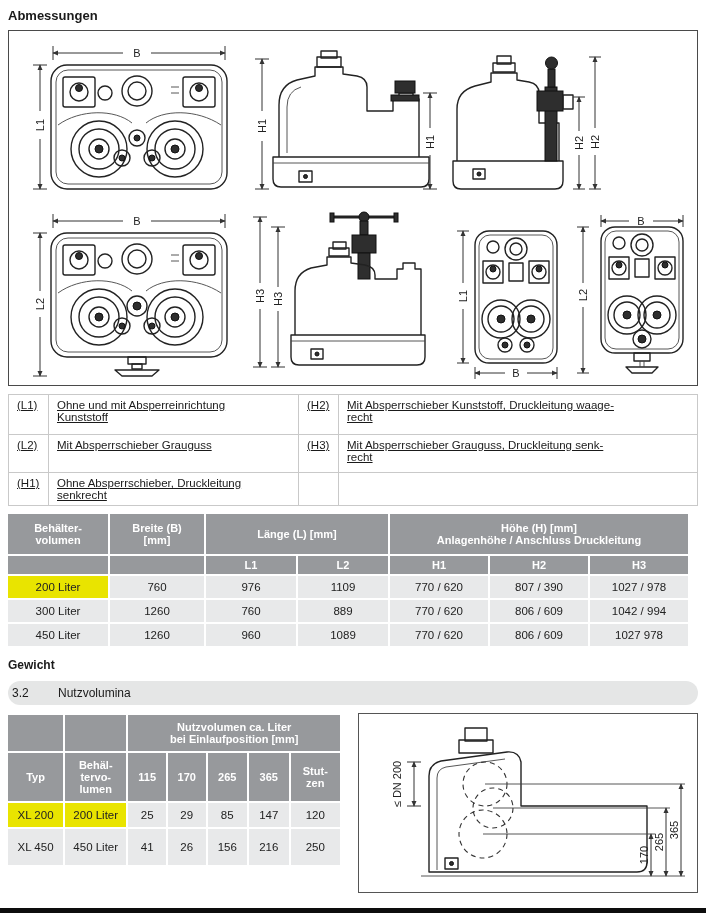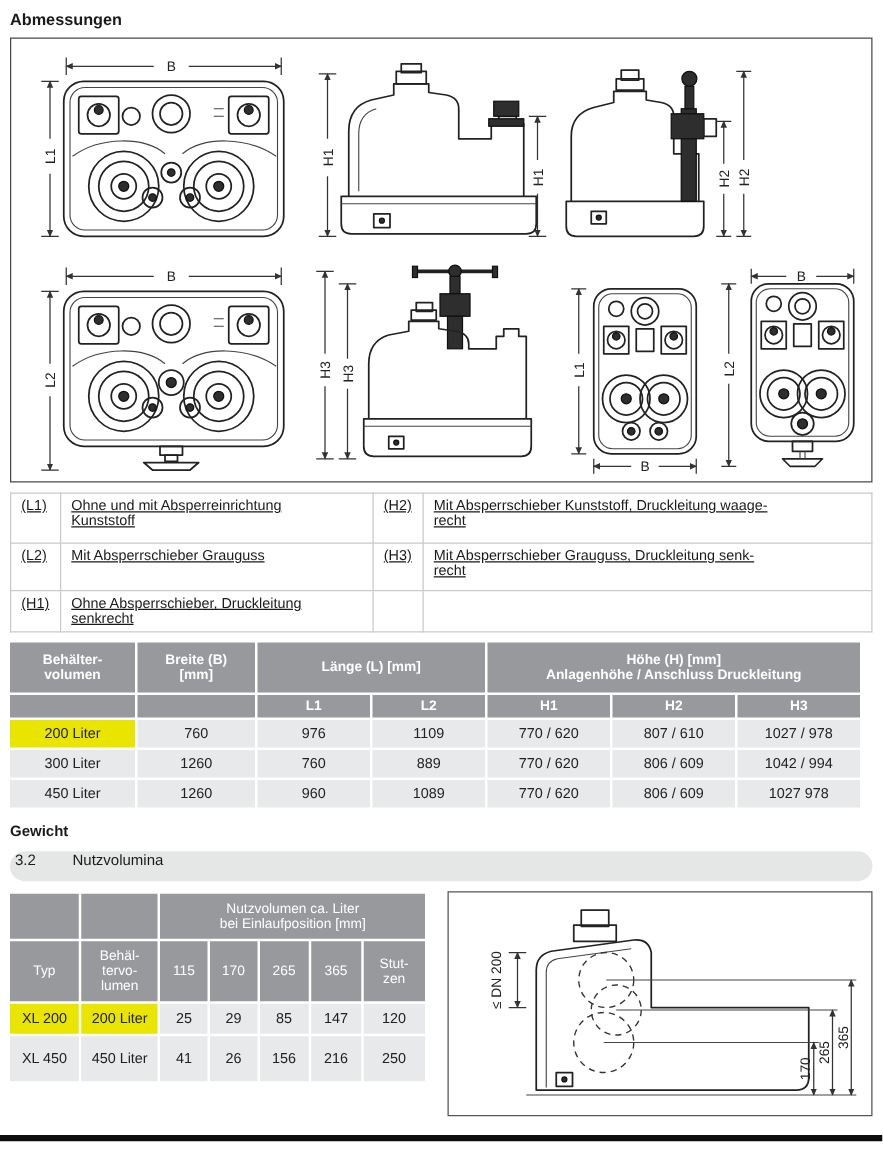--- a/index.html
+++ b/index.html
@@ -23,25 +23,25 @@
   svg text{font-family:"Liberation Sans",sans-serif;font-size:11px;fill:#222;}
   .legend{width:690px;border-collapse:collapse;margin-top:8px;font-size:11.5px;table-layout:fixed;text-decoration:underline;}
   .legend td{border:1px solid #c9c9c9;padding:4px 8px;vertical-align:top;background:#fff;}
   .pre{white-space:pre-line;}
   table.dims{border-collapse:separate;border-spacing:2px;font-size:11.5px;margin-top:6px;margin-left:-2px;}
   table.dims th{background:var(--hdr);color:#fff;font-weight:bold;font-size:11px;text-align:center;padding:1px 2px;vertical-align:middle;}
   table.dims td{background:var(--row);text-align:center;padding:4px 2px;color:#222;}
   table.dims .hl, table.vols .hl{background:var(--hl);}
   .weight-h{font-size:12px;font-weight:bold;margin:10px 0 3px 0;}
   .weight-t{font-size:12px;margin:0;}
-  .secbar{margin-top:9px;height:24px;width:690px;background:var(--bar);display:flex;font-size:12px;border-radius:12px;}
+  .secbar{margin-top:9px;height:24px;width:690px;background:var(--bar);display:flex;align-items:center;font-size:12px;border-radius:12px;}
   .secbar .num{margin-left:4px;width:46px;}
   .bottom{display:flex;margin-top:8px;align-items:flex-start;}
   table.vols{border-collapse:separate;border-spacing:2px;font-size:11.5px;margin-left:-2px;}
-  table.vols th{background:var(--hdr);color:#fff;font-weight:normal;font-size:11px;text-align:center;padding:2px 2px;vertical-align:middle;}
+  table.vols th{background:var(--hdr);color:#fff;font-weight:bold;font-size:11px;text-align:center;padding:2px 2px;vertical-align:middle;}
   table.vols td{background:var(--row);text-align:center;padding:5px 2px;color:#222;}
   .inletbox{margin-left:16px;width:340px;height:180px;border:1px solid #555;background:#fff;}
   .footrule{position:absolute;left:0;bottom:6px;width:706px;height:5px;background:var(--rule);}
 </style>
 </head>
 <body>
 
 <div class="content">
 
   <h1 class="page-title">Abmessungen</h1>
@@ -344,21 +344,21 @@
       <th>H1</th>
       <th>H2</th>
       <th>H3</th>
     </tr>
     <tr style="height:22px">
       <td class="hl">200 Liter</td>
       <td>760</td>
       <td>976</td>
       <td>1109</td>
       <td>770 / 620</td>
-      <td>807 / 610</td>
+      <td>807 / 390</td>
       <td>1027 / 978</td>
     </tr>
     <tr style="height:22px">
       <td>300 Liter</td>
       <td>1260</td>
       <td>760</td>
       <td>889</td>
       <td>770 / 620</td>
       <td>806 / 609</td>
       <td>1042 / 994</td>

